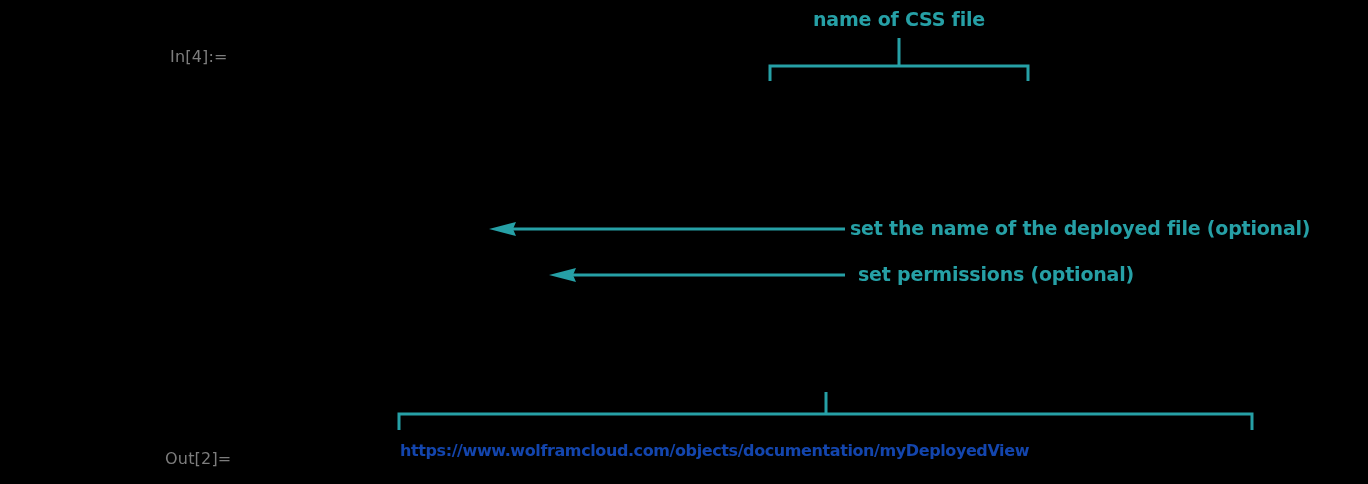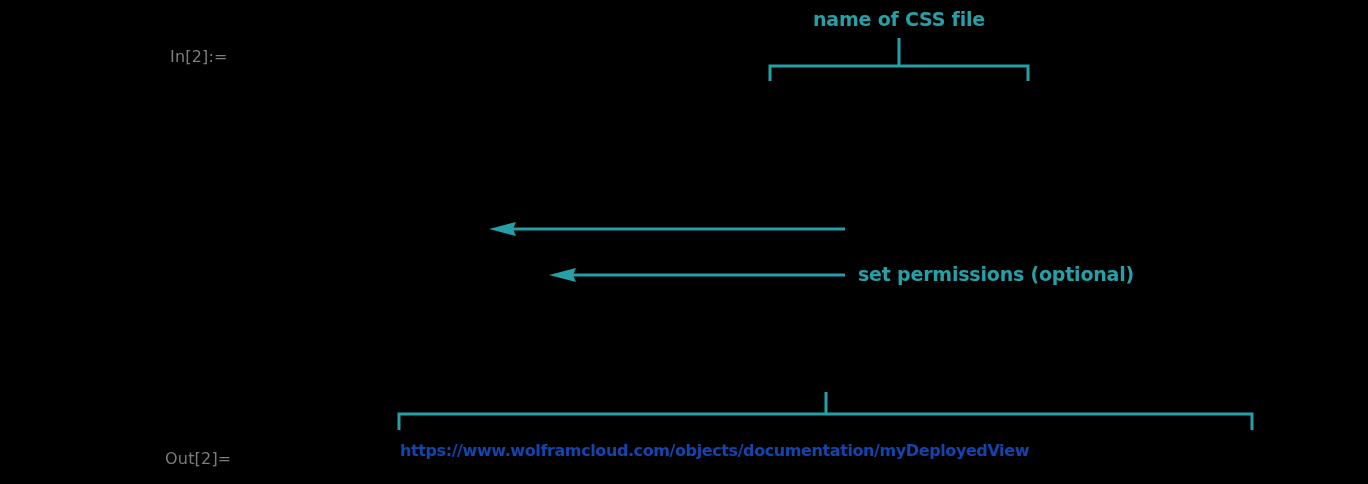--- a/index.html
+++ b/index.html
@@ -88,25 +88,26 @@
       <line x1="845" y1="275" x2="565" y2="275" stroke="#26a0a6" stroke-width="3"></line>
       <path d="M 549 275 L 576 268 L 573 275 L 576 282 Z" fill="#26a0a6"></path>
     </g>
 
     <g>
       <path d="M 399 430 L 399 414 L 1252 414 L 1252 430" fill="none" stroke="#26a0a6" stroke-width="3"></path>
       <line x1="826" y1="414" x2="826" y2="392" stroke="#26a0a6" stroke-width="3"></line>
     </g>
   </svg>
 
-  <div id="in-label" class="cell-label">In[2]:=</div>
+  <div id="in-label" class="cell-label">In[4]:=</div>
 
   <div id="out-label" class="cell-label">Out[2]=</div>
 
   <div id="css-file-caption" class="annot-text">name of CSS file</div>
 
+  <div id="deployed-file-caption" class="annot-text">set the name of the deployed file (optional)</div>
 
   <div id="permissions-caption" class="annot-text">set permissions (optional)</div>
 
 
   <a id="output-url" href="#">https://www.wolframcloud.com/objects/documentation/myDeployedView</a>
 
 </div>
 
 </body></html>

